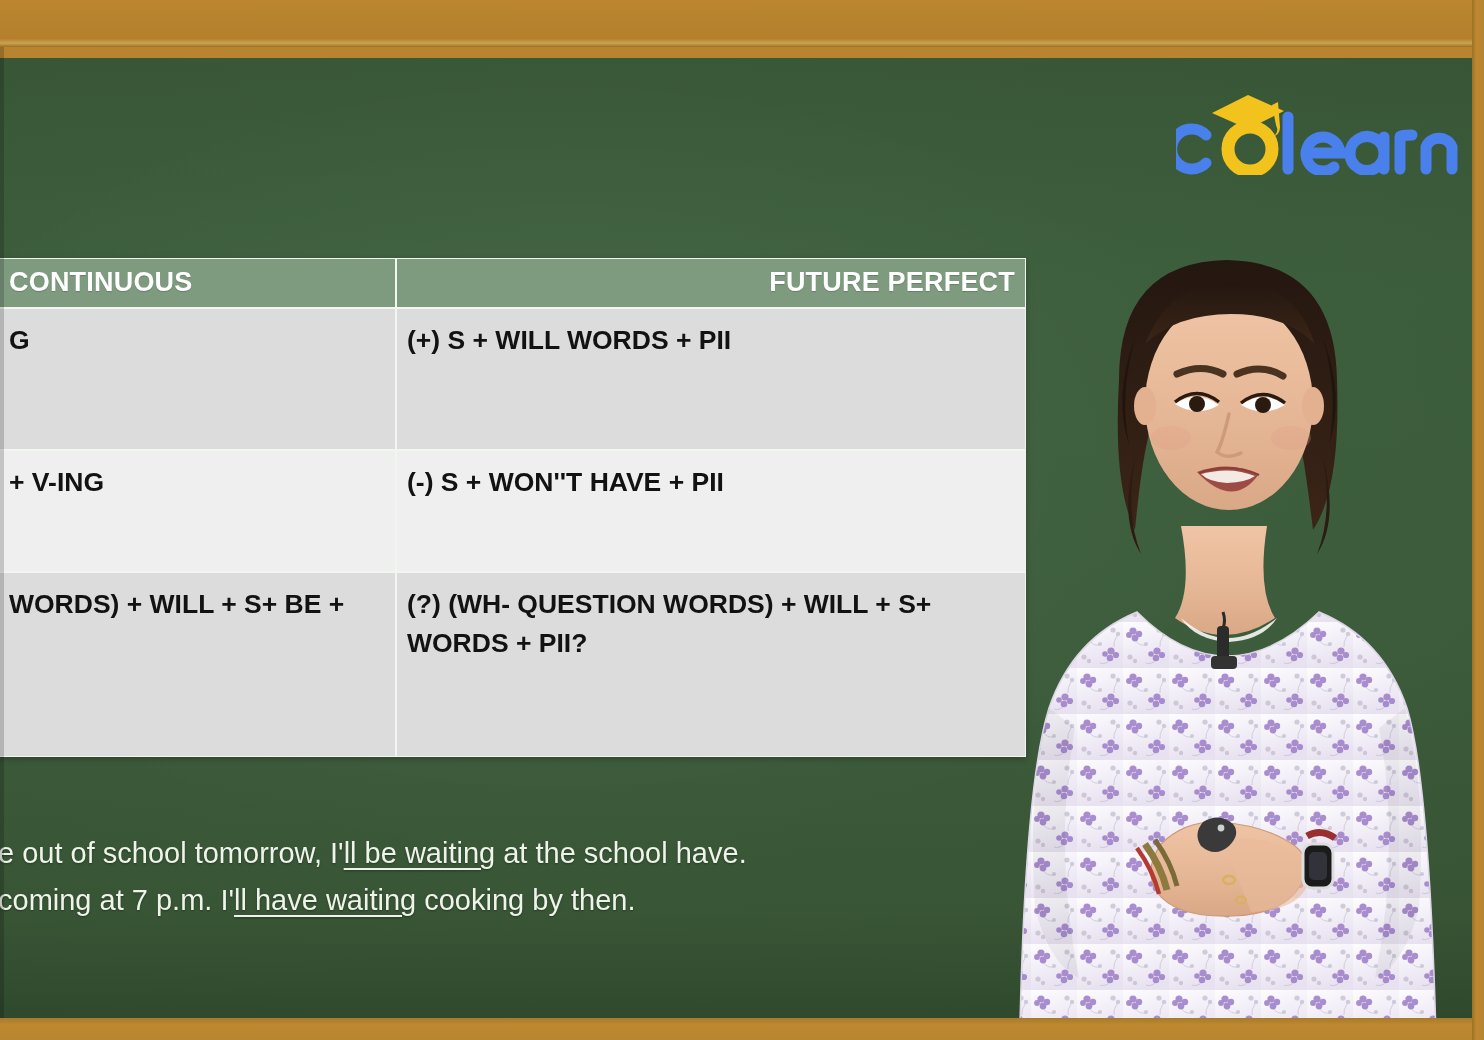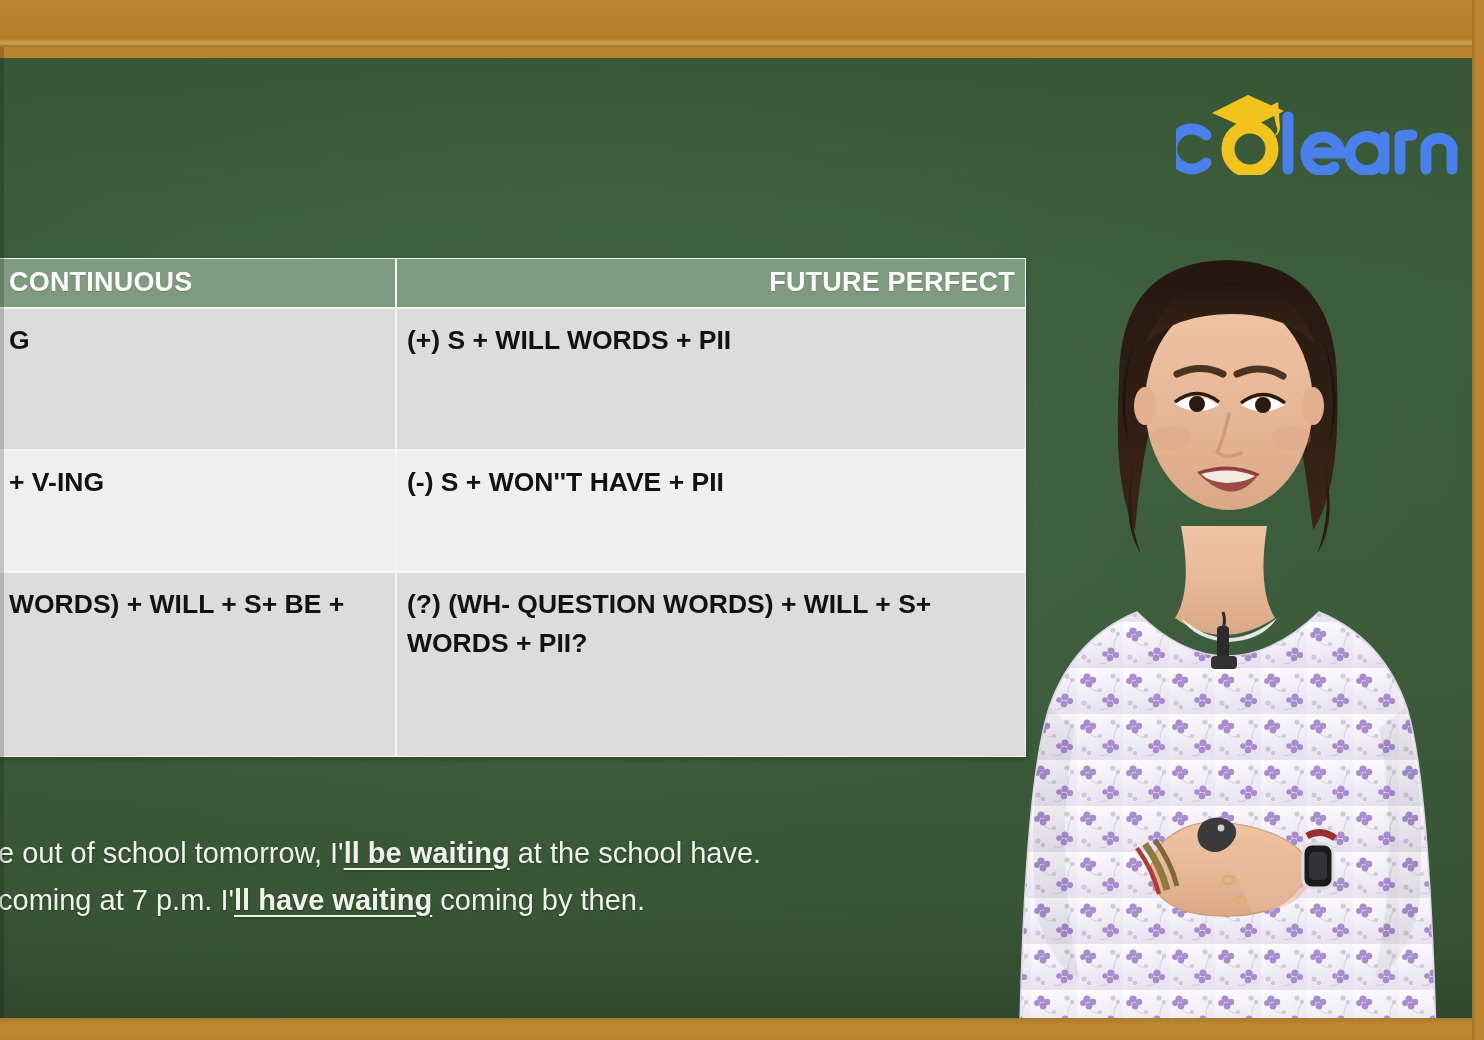--- a/index.html
+++ b/index.html
@@ -103,21 +103,21 @@
     left:-2px; top:775px;          
     width:900px;
     color:#eef4ea;
     font-size:29px;
     line-height:1.38;
     text-shadow:0 1px 2px rgba(0,0,0,0.35);
     white-space:nowrap;
   }
   .examples .line { margin-bottom:7px; }
   .examples b {
-    font-weight:700;
+    font-weight:400;
     text-decoration:underline;
     text-underline-offset:5px;
   }
 
   
   .presenter {
     position:absolute;
     left:985px; top:150px;
     width:487px; height:871px;
     overflow:hidden;
@@ -174,21 +174,21 @@
         </tr>
         <tr class="r3">
           <td class="col-a">WORDS) + WILL + S+ BE +</td>
           <td class="col-b">(?) (WH- QUESTION WORDS) + WILL + S+ WORDS + PII?</td>
         </tr>
       </tbody>
     </table>
 
     <div class="examples">
       <div class="line"><span>e out of school tomorrow, I'</span><b>ll be waiting</b><span> at the school have.</span></div>
-      <div class="line"><span>coming at 7 p.m. I'</span><b>ll have waiting</b><span> coming by then.</span></div>
+      <div class="line"><span>coming at 7 p.m. I'</span><b>ll have waiting</b><span> cooking by then.</span></div>
     </div>
 
     <div class="presenter">
       <svg class="p-svg" width="487" height="871" viewBox="0 0 487 871">
         <defs>
           <linearGradient id="skin" x1="0" y1="0" x2="0" y2="1">
             <stop offset="0%" stop-color="#efc4a4"></stop>
             <stop offset="55%" stop-color="#e6b796"></stop>
             <stop offset="100%" stop-color="#d9a886"></stop>
           </linearGradient>

